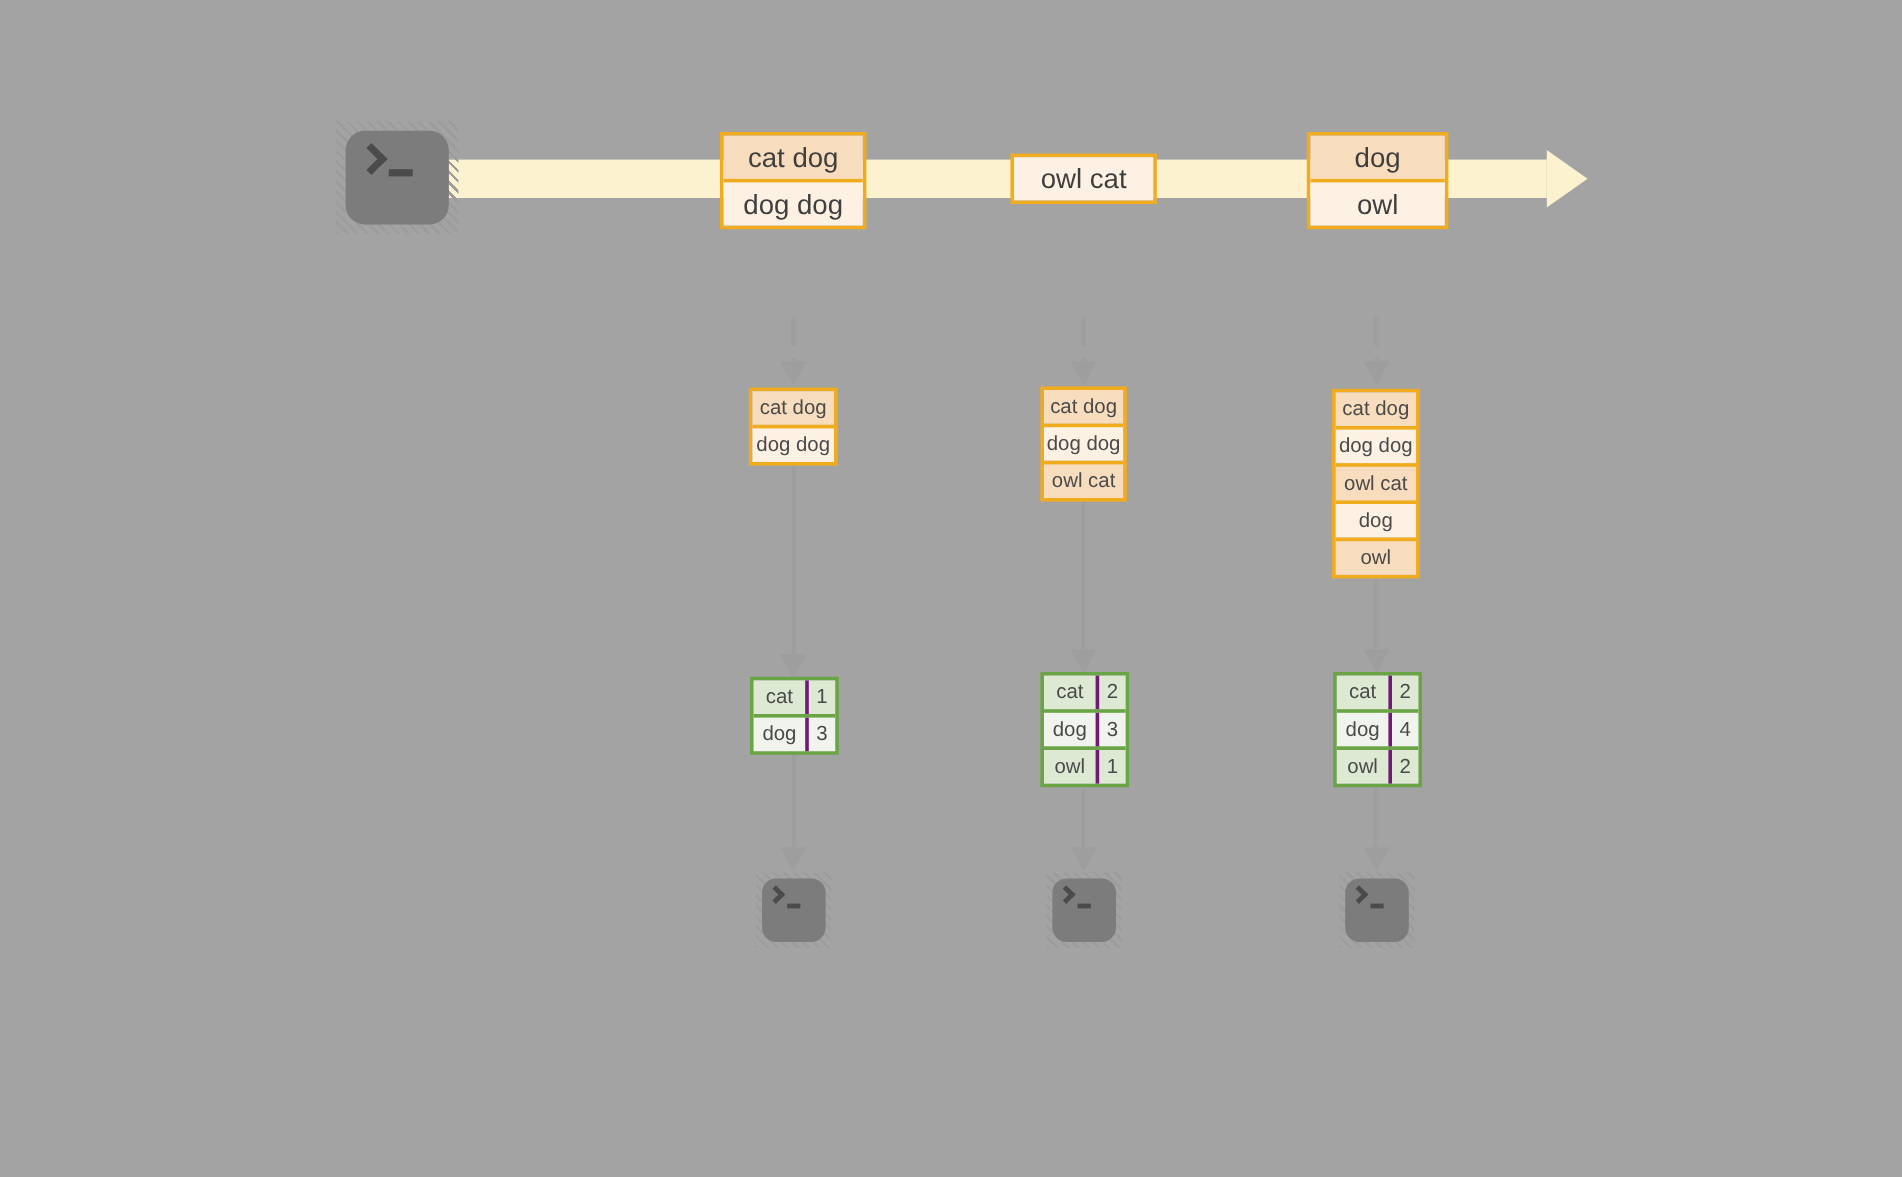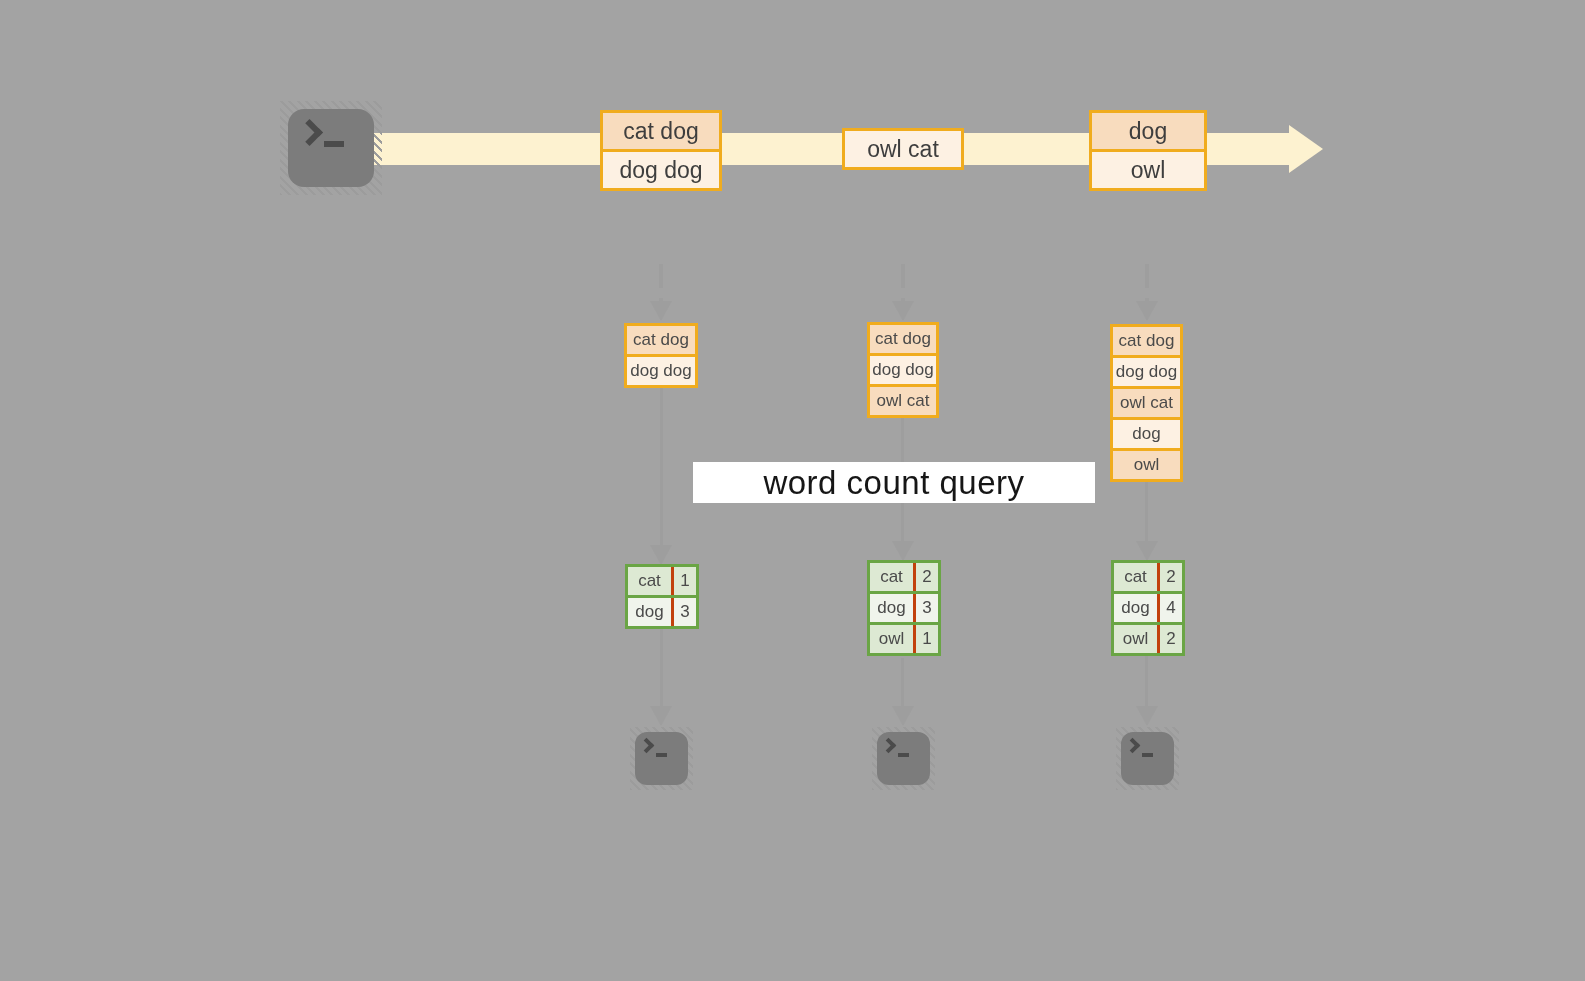--- a/index.html
+++ b/index.html
@@ -21,21 +21,21 @@
   .orow.light{background:#fdf1e3;}
   .brow{height:36px;line-height:36px;font-size:23px;}
   .wrow{height:28px;line-height:28px;font-size:17px;color:#4a4a4a;}
 
   
   .gtable{position:absolute;border:3px solid #6aa545;z-index:3;box-sizing:border-box;width:74px;}
   .grow{display:flex;height:28px;line-height:28px;font-size:17px;color:#4a4a4a;}
   .grow + .grow{border-top:3px solid #6aa545;}
   .grow:nth-child(odd){background:#dde9d3;}
   .grow:nth-child(even){background:#f0f4ec;}
-  .gword{width:43px;text-align:center;border-right:3px solid #c2410c;}
+  .gword{width:43px;text-align:center;border-right:3px solid #701a75;}
   .gcount{flex:1;text-align:center;}
 
   
   .dline{position:absolute;width:4px;z-index:2;
          background:repeating-linear-gradient(to bottom,#9e9e9e 0 24px,transparent 24px 34px);}
   .sline{position:absolute;width:3px;background:#9e9e9e;z-index:2;}
   .ahead{position:absolute;width:0;height:0;z-index:2;
          border-left:11px solid transparent;border-right:11px solid transparent;
          border-top:20px solid #9e9e9e;}
 
@@ -101,21 +101,20 @@
     <div class="orow wrow">owl cat</div>
   </div>
   <div class="obox" style="left:1110px;top:324px;width:73px">
     <div class="orow wrow">cat dog</div>
     <div class="orow wrow">dog dog</div>
     <div class="orow wrow">owl cat</div>
     <div class="orow wrow">dog</div>
     <div class="orow wrow">owl</div>
   </div>
 
-  <div class="query-label">word count query</div>
 
   <div class="sline" style="left:660px;top:388px;height:157px"></div>
   <div class="ahead" style="left:650px;top:545px"></div>
   <div class="sline" style="left:901px;top:417px;height:124px"></div>
   <div class="ahead" style="left:892px;top:541px"></div>
   <div class="sline" style="left:1145px;top:480px;height:61px"></div>
   <div class="ahead" style="left:1136px;top:541px"></div>
 
   <div class="gtable" style="left:625px;top:564px">
     <div class="grow">

